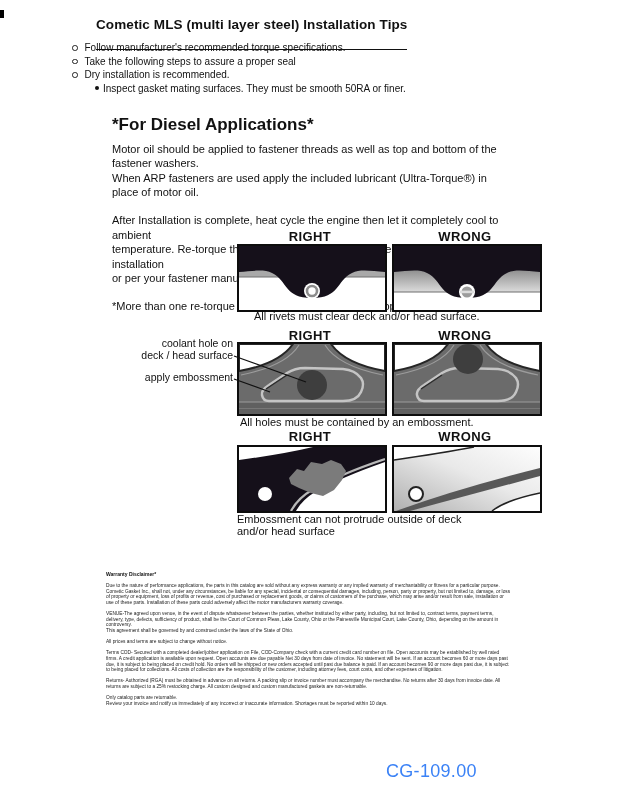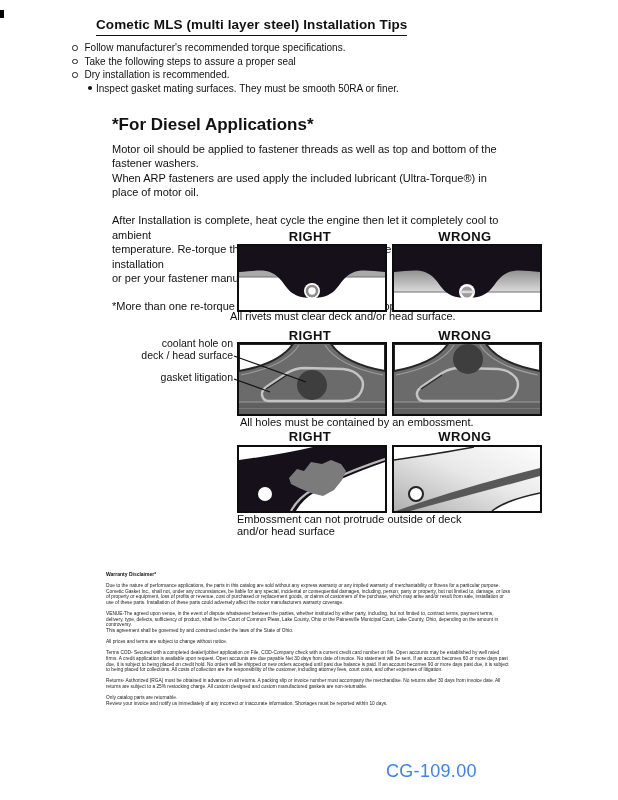--- a/index.html
+++ b/index.html
@@ -4,26 +4,26 @@
 <style>
   html,body{margin:0;padding:0;background:#e8e8e8;}
   .page{
     position:relative;width:618px;height:800px;background:#ffffff;
     font-family:"Liberation Sans","DejaVu Sans",sans-serif;color:#111;
     overflow:hidden;margin:0 auto;
   }
   .edge-mark{position:absolute;left:0;top:10px;width:4px;height:8px;background:#000;}
   .title{
     position:absolute;left:96px;top:17px;font-size:13.5px;font-weight:bold;
-    border-bottom:1.5px solid #111;padding-bottom:3px;letter-spacing:0.1px;white-space:nowrap;
+    border-bottom:1.5px solid #111;padding-bottom:17px;letter-spacing:0.1px;white-space:nowrap;
   }
   .bullets{position:absolute;left:71px;top:41px;font-size:10px;line-height:13.6px;width:470px;}
   .b-row{display:flex;align-items:flex-start;}
   .b-dot{flex:0 0 auto;width:3.5px;height:3.5px;border:1px solid #222;border-radius:50%;margin:4px 7px 0 1px;}
-  .b-sub{margin-left:17px;text-align:center;}
+  .b-sub{margin-left:24px;text-align:center;}
   .b-fdot{flex:0 0 auto;width:4px;height:4px;background:#111;border-radius:50%;margin:4.5px 4px 0 0;}
   .diesel{position:absolute;left:112px;top:118px;width:402px;font-size:11px;line-height:14.6px;}
   .diesel h2{font-size:17px;margin:0 0 9px 0;}
   .diesel p{margin:0 0 13px 0;white-space:pre-line;}
   .dg-label{position:absolute;width:146px;text-align:center;font-size:13px;font-weight:700;letter-spacing:0.4px;}
   .dg-box{position:absolute;width:146px;border:2px solid #0d0d0d;font-size:0;line-height:0;background:#fff;}
   .dg-caption{position:absolute;font-size:11px;line-height:11.5px;white-space:pre-line;}
   .side-label{position:absolute;left:103px;width:130px;text-align:right;font-size:10.5px;line-height:12px;white-space:pre-line;}
   .overlay{position:absolute;left:0;top:0;pointer-events:none;}
   .warranty{position:absolute;left:106px;top:571px;width:812px;transform:scale(0.5);transform-origin:0 0;
@@ -95,28 +95,28 @@
       <rect width="146" height="64" fill="#ffffff"></rect>
       <rect y="24" width="146" height="22" fill="url(#g1)"></rect>
       <line x1="0" y1="46" x2="146" y2="46" stroke="#6f6f6f" stroke-width="1"></line>
       <path d="M0 0 H146 V26 C132 25 121 23 113 27 C97 35 101 52 73 52 C45 52 49 35 33 27 C25 23 14 25 0 26 Z" fill="#15101a"></path>
       <circle cx="73" cy="46" r="8" fill="#ffffff"></circle>
       <circle cx="73" cy="46" r="5.5" fill="#9c9c9c"></circle>
       <rect x="66" y="44.6" width="14" height="2.6" fill="#dddddd"></rect>
     </svg>
   </div>
 
-  <div class="dg-caption" style="left:230px;top:311px;">All rivets must clear deck and/or head surface.</div>
+  <div class="dg-caption" style="left:254px;top:311px;">All rivets must clear deck and/or head surface.</div>
 
   <div class="dg-label" style="left:237px;top:328px;">RIGHT</div>
   <div class="dg-label" style="left:392px;top:328px;">WRONG</div>
 
   <div class="side-label" style="top:337px;">coolant hole on
 deck / head surface</div>
-  <div class="side-label" style="top:371px;">gasket litigation</div>
+  <div class="side-label" style="top:371px;">apply embossment</div>
 
   <div class="dg-box" style="left:237px;top:342px;height:70px;">
     <svg width="146" height="70" viewBox="0 0 146 70">
       <rect width="146" height="70" fill="#6b6b6b"></rect>
       <rect y="58" width="146" height="12" fill="#606060"></rect>
       <line x1="0" y1="58" x2="146" y2="58" stroke="#9c9c9c" stroke-width="1.2"></line>
       <line x1="0" y1="64.5" x2="146" y2="64.5" stroke="#7e7e7e" stroke-width="0.8"></line>
       <path d="M0 0 L54 0 Q40 20 0 27 Z" fill="#ffffff" stroke="#262626" stroke-width="2"></path>
       <path d="M146 0 L92 0 Q106 20 146 27 Z" fill="#ffffff" stroke="#262626" stroke-width="2"></path>
       <path d="M60 1 Q47 22 2 31" stroke="#9c9c9c" stroke-width="1.2" fill="none"></path>

